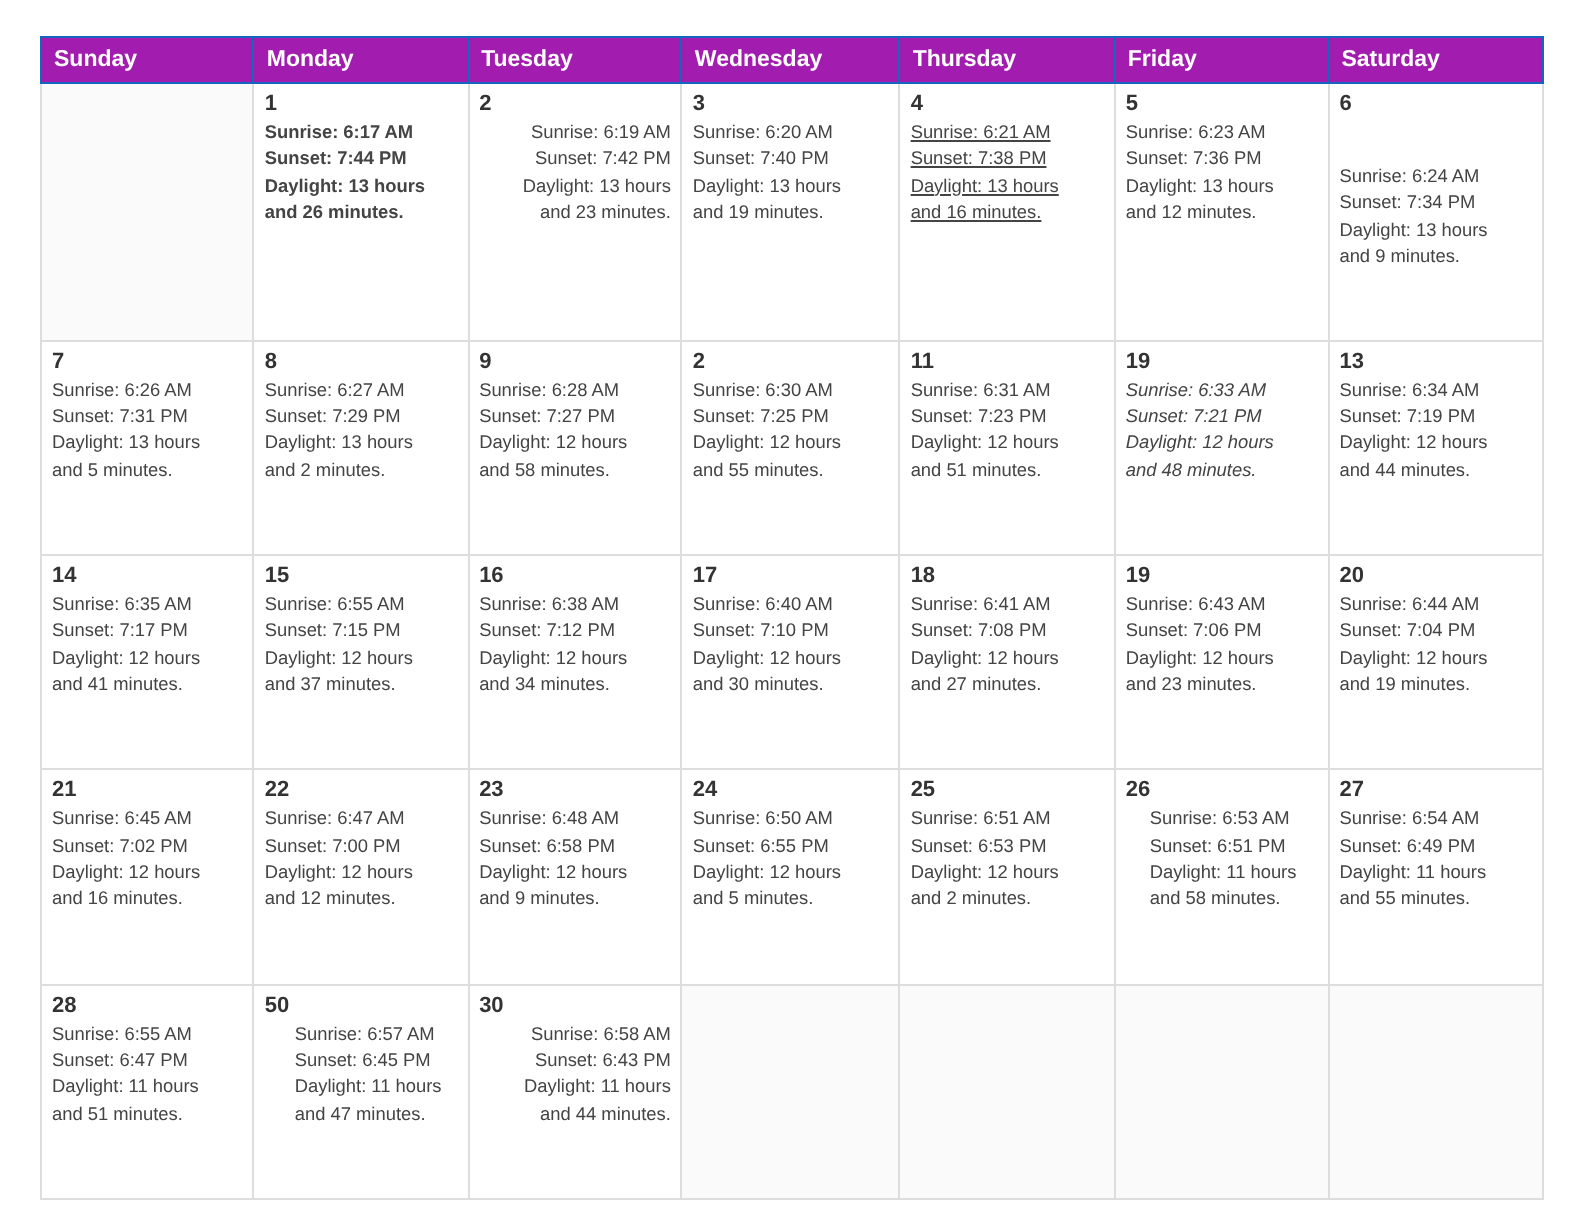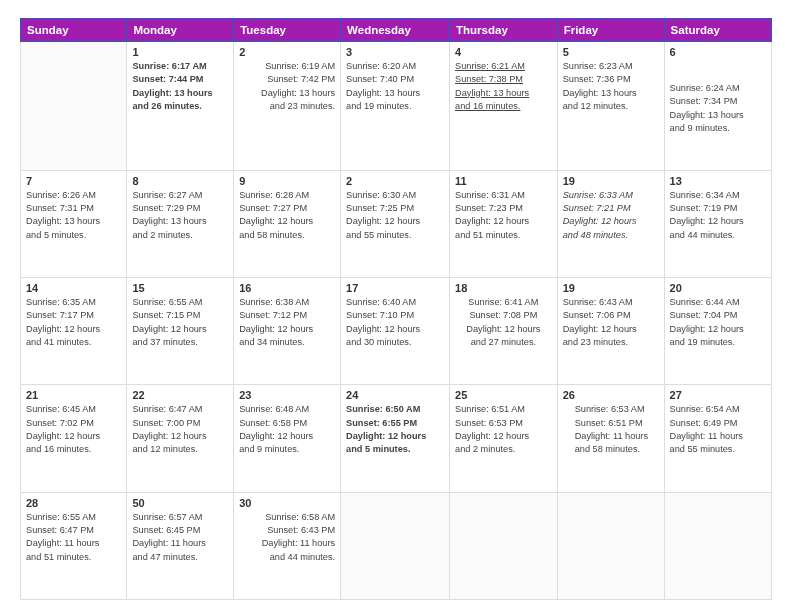--- a/index.html
+++ b/index.html
@@ -223,21 +223,21 @@
           </td>
           <td>
             <span class="day-number">17</span>
             <div class="cell-text" style="white-space: pre-line;">Sunrise: 6:40 AM
 Sunset: 7:10 PM
 Daylight: 12 hours
 and 30 minutes.</div>
           </td>
           <td>
             <span class="day-number">18</span>
-            <div class="cell-text" style="white-space: pre-line; text-align: center;">Sunrise: 6:41 AM
+            <div class="cell-text" style="white-space: pre-line;">Sunrise: 6:41 AM
 Sunset: 7:08 PM
 Daylight: 12 hours
 and 27 minutes.</div>
           </td>
           <td>
             <span class="day-number">19</span>
             <div class="cell-text" style="white-space: pre-line;">Sunrise: 6:43 AM
 Sunset: 7:06 PM
 Daylight: 12 hours
 and 23 minutes.</div>
@@ -267,21 +267,21 @@
           </td>
           <td>
             <span class="day-number">23</span>
             <div class="cell-text" style="white-space: pre-line;">Sunrise: 6:48 AM
 Sunset: 6:58 PM
 Daylight: 12 hours
 and 9 minutes.</div>
           </td>
           <td>
             <span class="day-number">24</span>
-            <div class="cell-text" style="white-space: pre-line; font-weight: bold;">Sunrise: 6:50 AM
+            <div class="cell-text" style="white-space: pre-line;">Sunrise: 6:50 AM
 Sunset: 6:55 PM
 Daylight: 12 hours
 and 5 minutes.</div>
           </td>
           <td>
             <span class="day-number">25</span>
             <div class="cell-text" style="white-space: pre-line;">Sunrise: 6:51 AM
 Sunset: 6:53 PM
 Daylight: 12 hours
 and 2 minutes.</div>
@@ -304,21 +304,21 @@
         <tr>
           <td>
             <span class="day-number">28</span>
             <div class="cell-text" style="white-space: pre-line;">Sunrise: 6:55 AM
 Sunset: 6:47 PM
 Daylight: 11 hours
 and 51 minutes.</div>
           </td>
           <td>
             <span class="day-number">50</span>
-            <div class="cell-text" style="white-space: pre-line;">Sunrise: 6:57 AM
+            <div class="cell-text" style="white-space: pre-line; margin-left: 15px;">Sunrise: 6:57 AM
 Sunset: 6:45 PM
 Daylight: 11 hours
 and 47 minutes.</div>
           </td>
           <td>
             <span class="day-number">30</span>
             <div class="cell-text" style="white-space: pre-line; text-align: right;">Sunrise: 6:58 AM
 Sunset: 6:43 PM
 Daylight: 11 hours
 and 44 minutes.</div>

